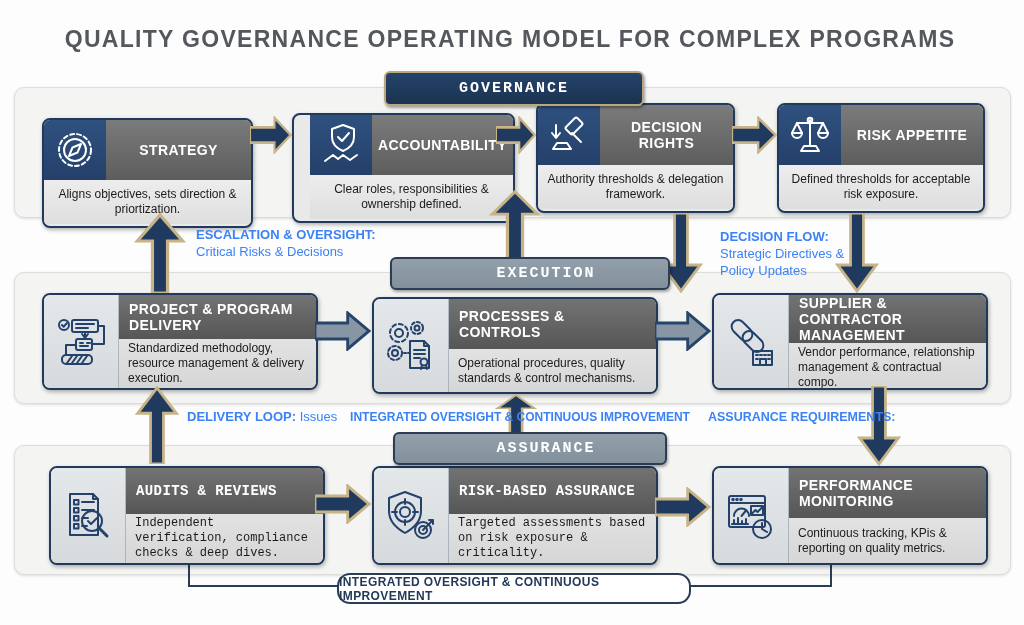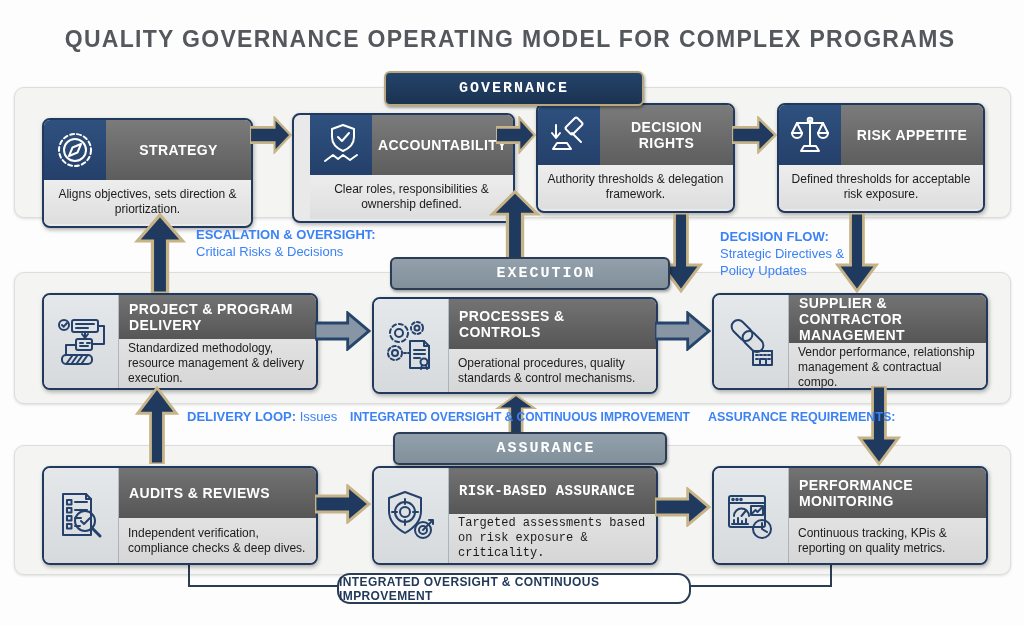--- a/index.html
+++ b/index.html
@@ -271,21 +271,21 @@
   </div>
   <div class="lbl" style="left:708px;top:409px;font-weight:700;font-size:12.5px;">ASSURANCE REQUIREMENTS:</div>
   <div class="arrow" style="left:856px;top:386px;width:46px;height:80px;">
     <svg viewBox="0 0 50 80" preserveAspectRatio="none">
         <polygon class="an" points="18,0 18,52 4,52 25,78 46,52 32,52 32,0"></polygon>
       </svg>
   </div>
 
   <div class="pill gray" style="left:393px;top:432px;width:238px;height:29px;">ASSURANCE</div>
 
-  <div class="box ebox" style="left:42px;top:466px;width:272px;height:95px;">
+  <div class="box ebox" style="left:49px;top:466px;width:272px;height:95px;font-family:Liberation Mono, monospace;">
     <div class="ipanel">
       <svg class="icon" width="54" height="54" viewBox="0 0 54 54">
         <path d="M9 5 H32 L37 10 V46 H9 Z"></path>
           <path d="M32 5 V10 H37"></path>
         <rect x="13" y="11" width="4.5" height="4.5"></rect>
           <rect x="13" y="19" width="4.5" height="4.5"></rect>
         <rect x="13" y="27" width="4.5" height="4.5"></rect>
           <rect x="13" y="35" width="4.5" height="4.5"></rect>
         <path d="M21 13 H33 M21 21 H33 M21 29 H27 M21 37 H26"></path>
         <circle cx="31" cy="32" r="10"></circle>

